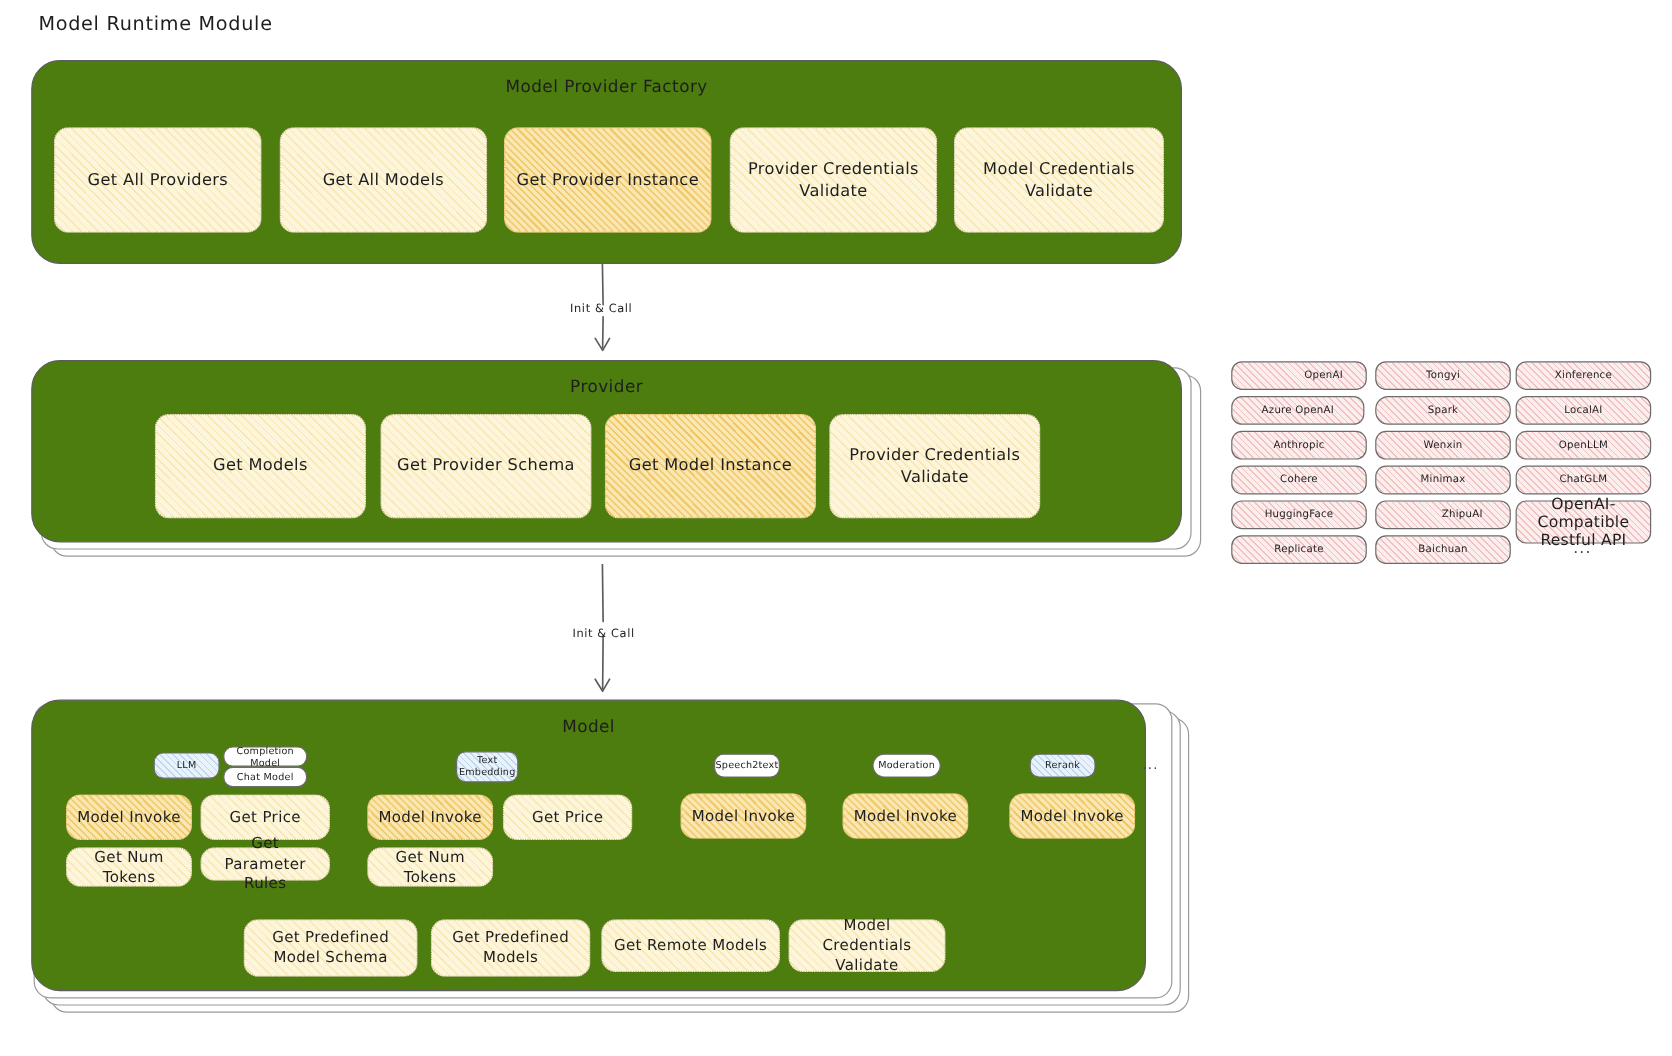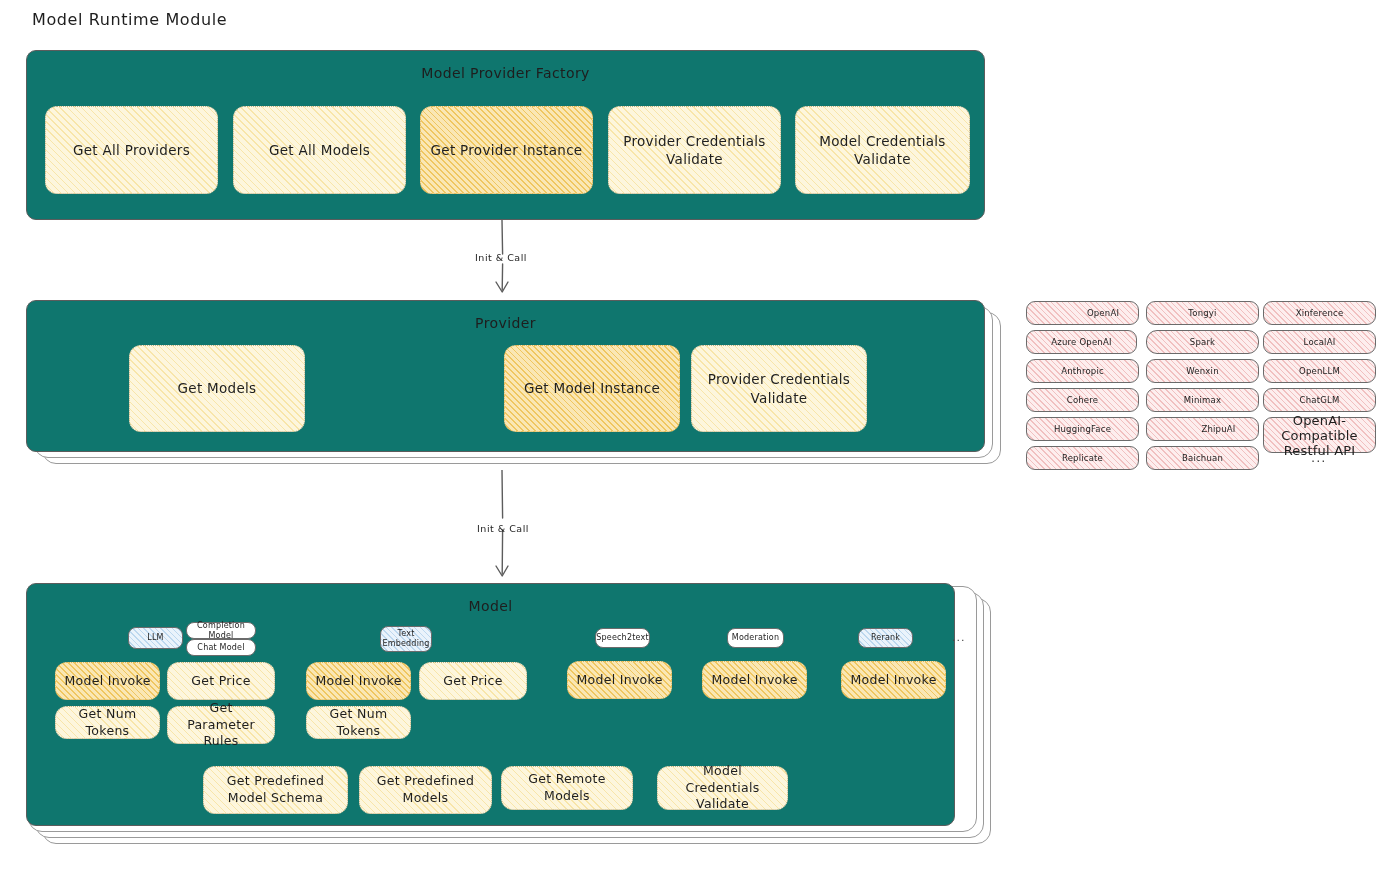--- a/index.html
+++ b/index.html
@@ -16,22 +16,22 @@
   
   .page-title{
     position:absolute;left:32px;top:10px;
     font-size:16px;letter-spacing:.6px;color:#1e1e1e;
   }
 
   
   .panel{
     position:absolute;
     border:1.4px solid #5c5c5c;
-    border-radius:10px;
-    background:#0f766e;
+    border-radius:24px;
+    background:#4d7c0f;
     box-sizing:border-box;
   }
   .panel-title{
     position:absolute;left:0;right:0;top:14px;
     text-align:center;font-size:14px;color:#1e1e1e;
     letter-spacing:.4px;
   }
   
   .deck{
     position:absolute;
@@ -137,20 +137,21 @@
     <path d="M16 62 L22.2 72 L28 62" stroke="#5c5c5c" stroke-width="1.4" fill="none" stroke-linecap="round" stroke-linejoin="round"></path>
   </svg>
   <div class="arrow-label" style="left:501px;top:252px;">Init &amp; Call</div>
 
   <div class="deck" style="left:42px;top:312px;width:959px;height:152px;"></div>
   <div class="deck" style="left:34px;top:306px;width:959px;height:152px;"></div>
   <div class="panel" style="left:26px;top:300px;width:959px;height:152px;">
     <div class="panel-title">Provider</div>
   </div>
   <div class="card" style="left:129px;top:345px;width:176px;height:87px;">Get Models</div>
+  <div class="card" style="left:317px;top:345px;width:176px;height:87px;">Get Provider Schema</div>
   <div class="card hl" style="left:504px;top:345px;width:176px;height:87px;">Get Model Instance</div>
   <div class="card" style="left:691px;top:345px;width:176px;height:87px;">Provider Credentials Validate</div>
 
   <div>
     <div class="chip" style="left:1026px;top:301px;width:113px;height:24px;padding-left:41px;">OpenAI</div>
     <div class="chip" style="left:1026px;top:330px;width:111px;height:24px;">Azure OpenAI</div>
     <div class="chip" style="left:1026px;top:359px;width:113px;height:24px;">Anthropic</div>
     <div class="chip" style="left:1026px;top:388px;width:113px;height:24px;">Cohere</div>
     <div class="chip" style="left:1026px;top:417px;width:113px;height:24px;">HuggingFace</div>
     <div class="chip" style="left:1026px;top:446px;width:113px;height:24px;">Replicate</div>
@@ -182,35 +183,35 @@
   <div class="panel" style="left:26px;top:583px;width:929px;height:243px;">
     <div class="panel-title">Model</div>
   </div>
 
   <div class="badge blue" style="left:128px;top:627px;width:55px;height:22px;">LLM</div>
   <div class="badge plain" style="left:186px;top:622px;width:70px;height:17px;">Completion Model</div>
   <div class="badge plain" style="left:186px;top:639px;width:70px;height:17px;">Chat Model</div>
 
   <div class="badge blue" style="left:380px;top:626px;width:52px;height:26px;">Text Embedding</div>
   <div class="badge plain" style="left:595px;top:628px;width:55px;height:20px;">Speech2text</div>
-  <div class="badge plain" style="left:727px;top:628px;width:57px;height:20px;">Moderation</div>
+  <div class="badge plain" style="left:727px;top:628px;width:57px;height:20px;border-radius:10px;">Moderation</div>
   <div class="badge blue" style="left:858px;top:628px;width:55px;height:20px;">Rerank</div>
   <div class="ellipsis" style="left:952px;top:631px;font-size:11px;">...</div>
 
   <div class="card hl small" style="left:55px;top:662px;width:105px;height:38px;">Model Invoke</div>
   <div class="card small" style="left:167px;top:662px;width:108px;height:38px;">Get Price</div>
   <div class="card small" style="left:55px;top:706px;width:105px;height:33px;">Get Num Tokens</div>
-  <div class="card small" style="left:167px;top:706px;width:108px;height:38px;">Get Parameter Rules</div>
+  <div class="card small" style="left:167px;top:706px;width:108px;height:28px;">Get Parameter Rules</div>
 
   <div class="card hl small" style="left:306px;top:662px;width:105px;height:38px;">Model Invoke</div>
   <div class="card small" style="left:419px;top:662px;width:108px;height:38px;">Get Price</div>
   <div class="card small" style="left:306px;top:706px;width:105px;height:33px;">Get Num Tokens</div>
 
   <div class="card hl small" style="left:567px;top:661px;width:105px;height:38px;">Model Invoke</div>
   <div class="card hl small" style="left:702px;top:661px;width:105px;height:38px;">Model Invoke</div>
   <div class="card hl small" style="left:841px;top:661px;width:105px;height:38px;">Model Invoke</div>
 
   <div class="card small" style="left:203px;top:766px;width:145px;height:48px;">Get Predefined Model Schema</div>
   <div class="card small" style="left:359px;top:766px;width:133px;height:48px;">Get Predefined Models</div>
-  <div class="card small" style="left:501px;top:766px;width:132px;height:44px;">Get Remote Models</div>
+  <div class="card small" style="left:501px;top:766px;width:149px;height:44px;">Get Remote Models</div>
   <div class="card small" style="left:657px;top:766px;width:131px;height:44px;">Model Credentials Validate</div>
 
 </div>
 
 </body></html>

